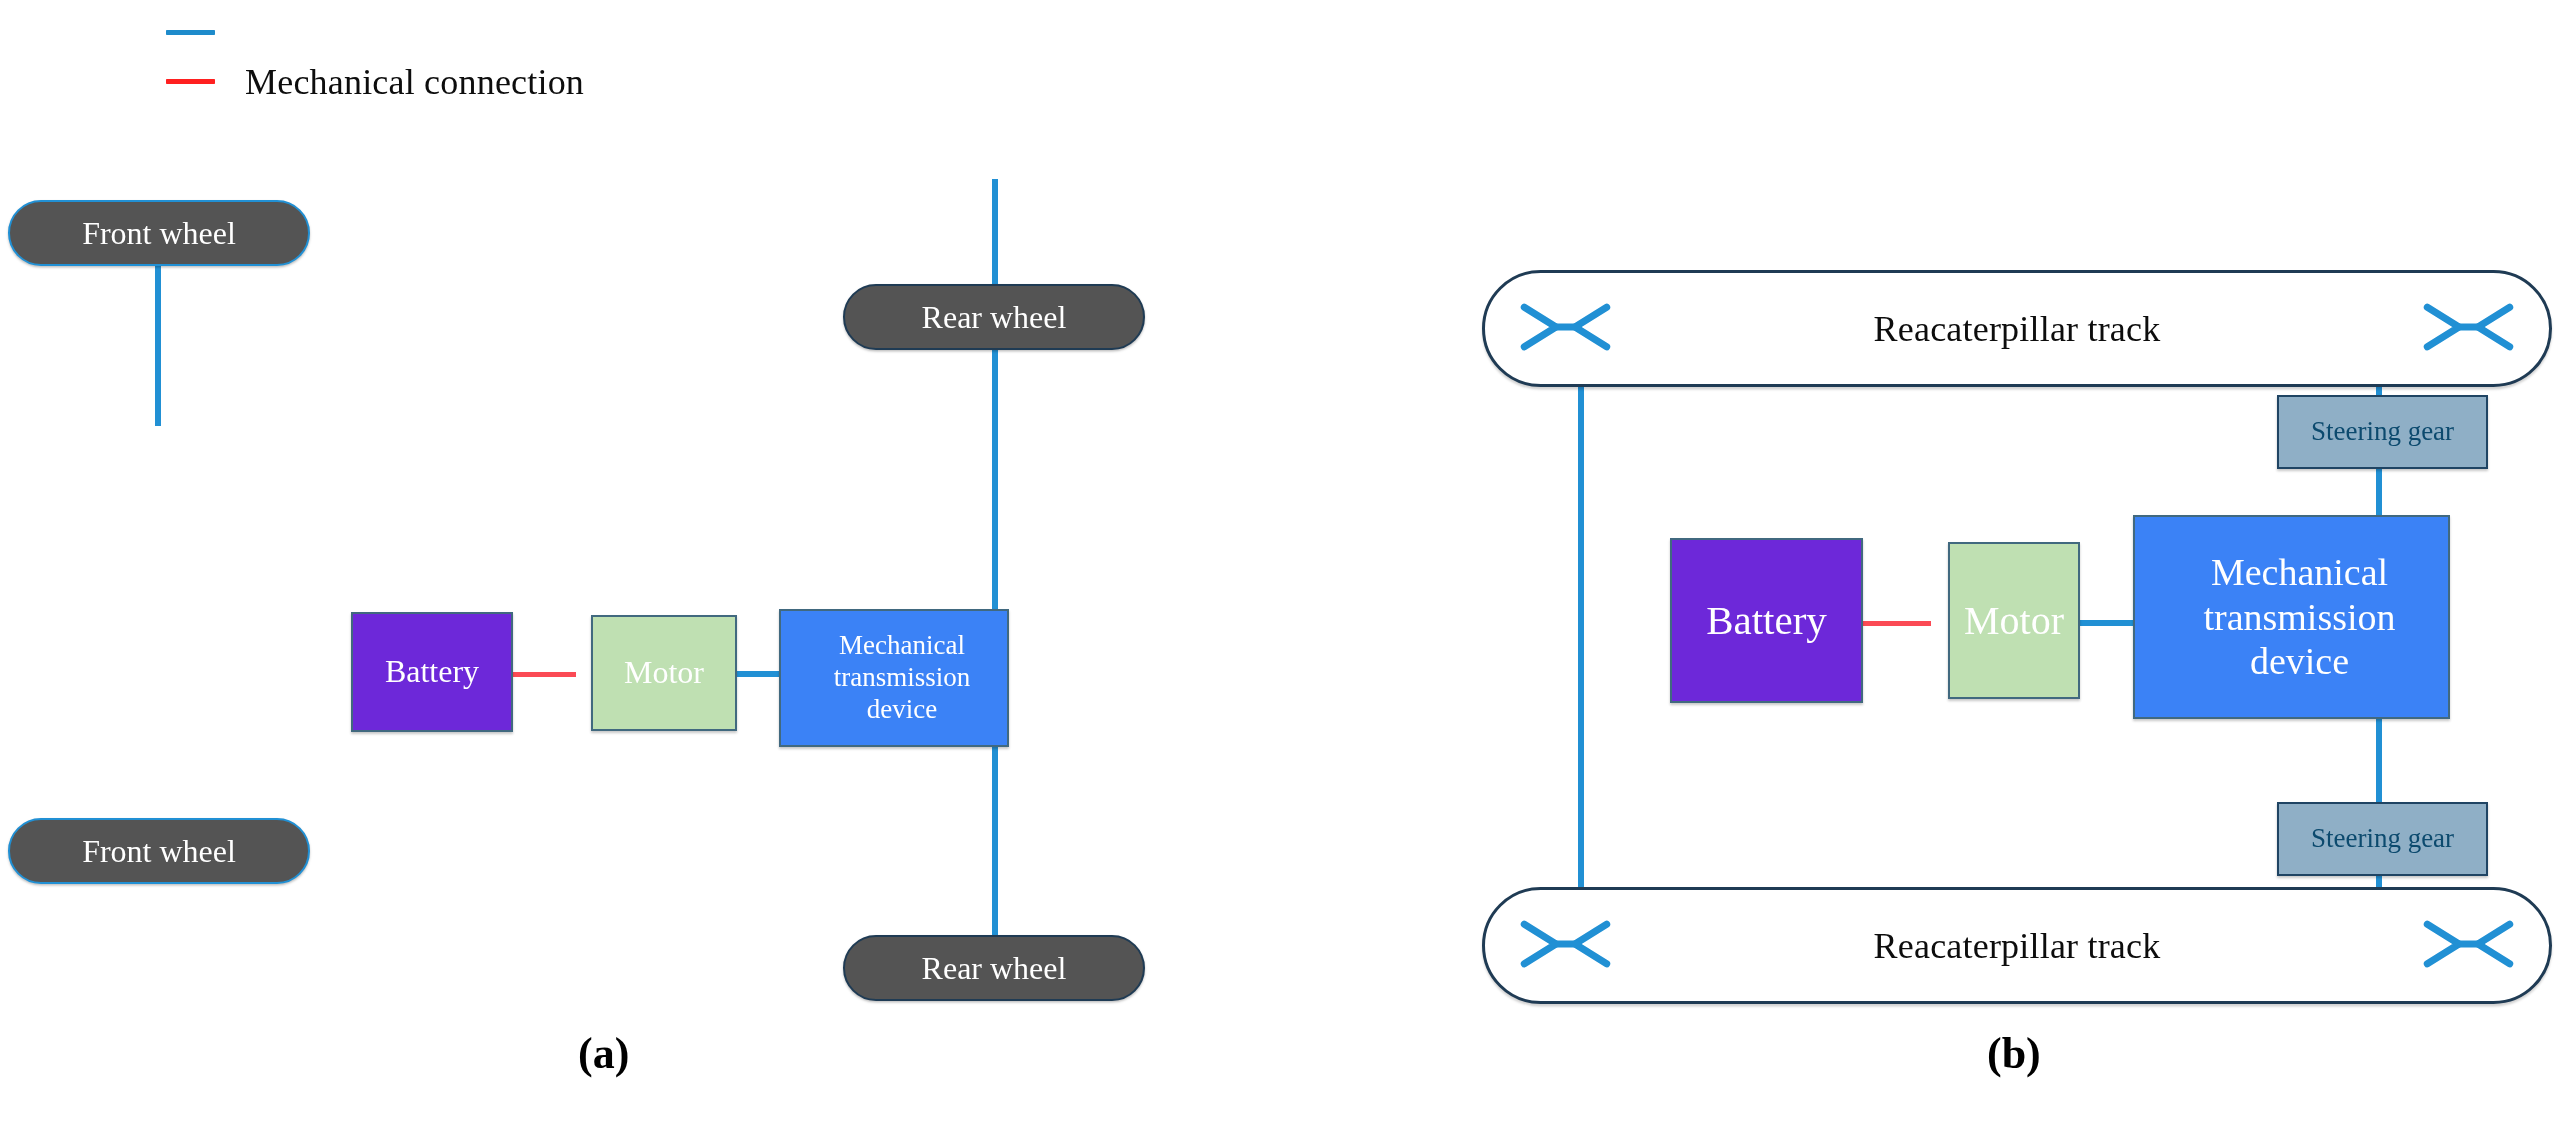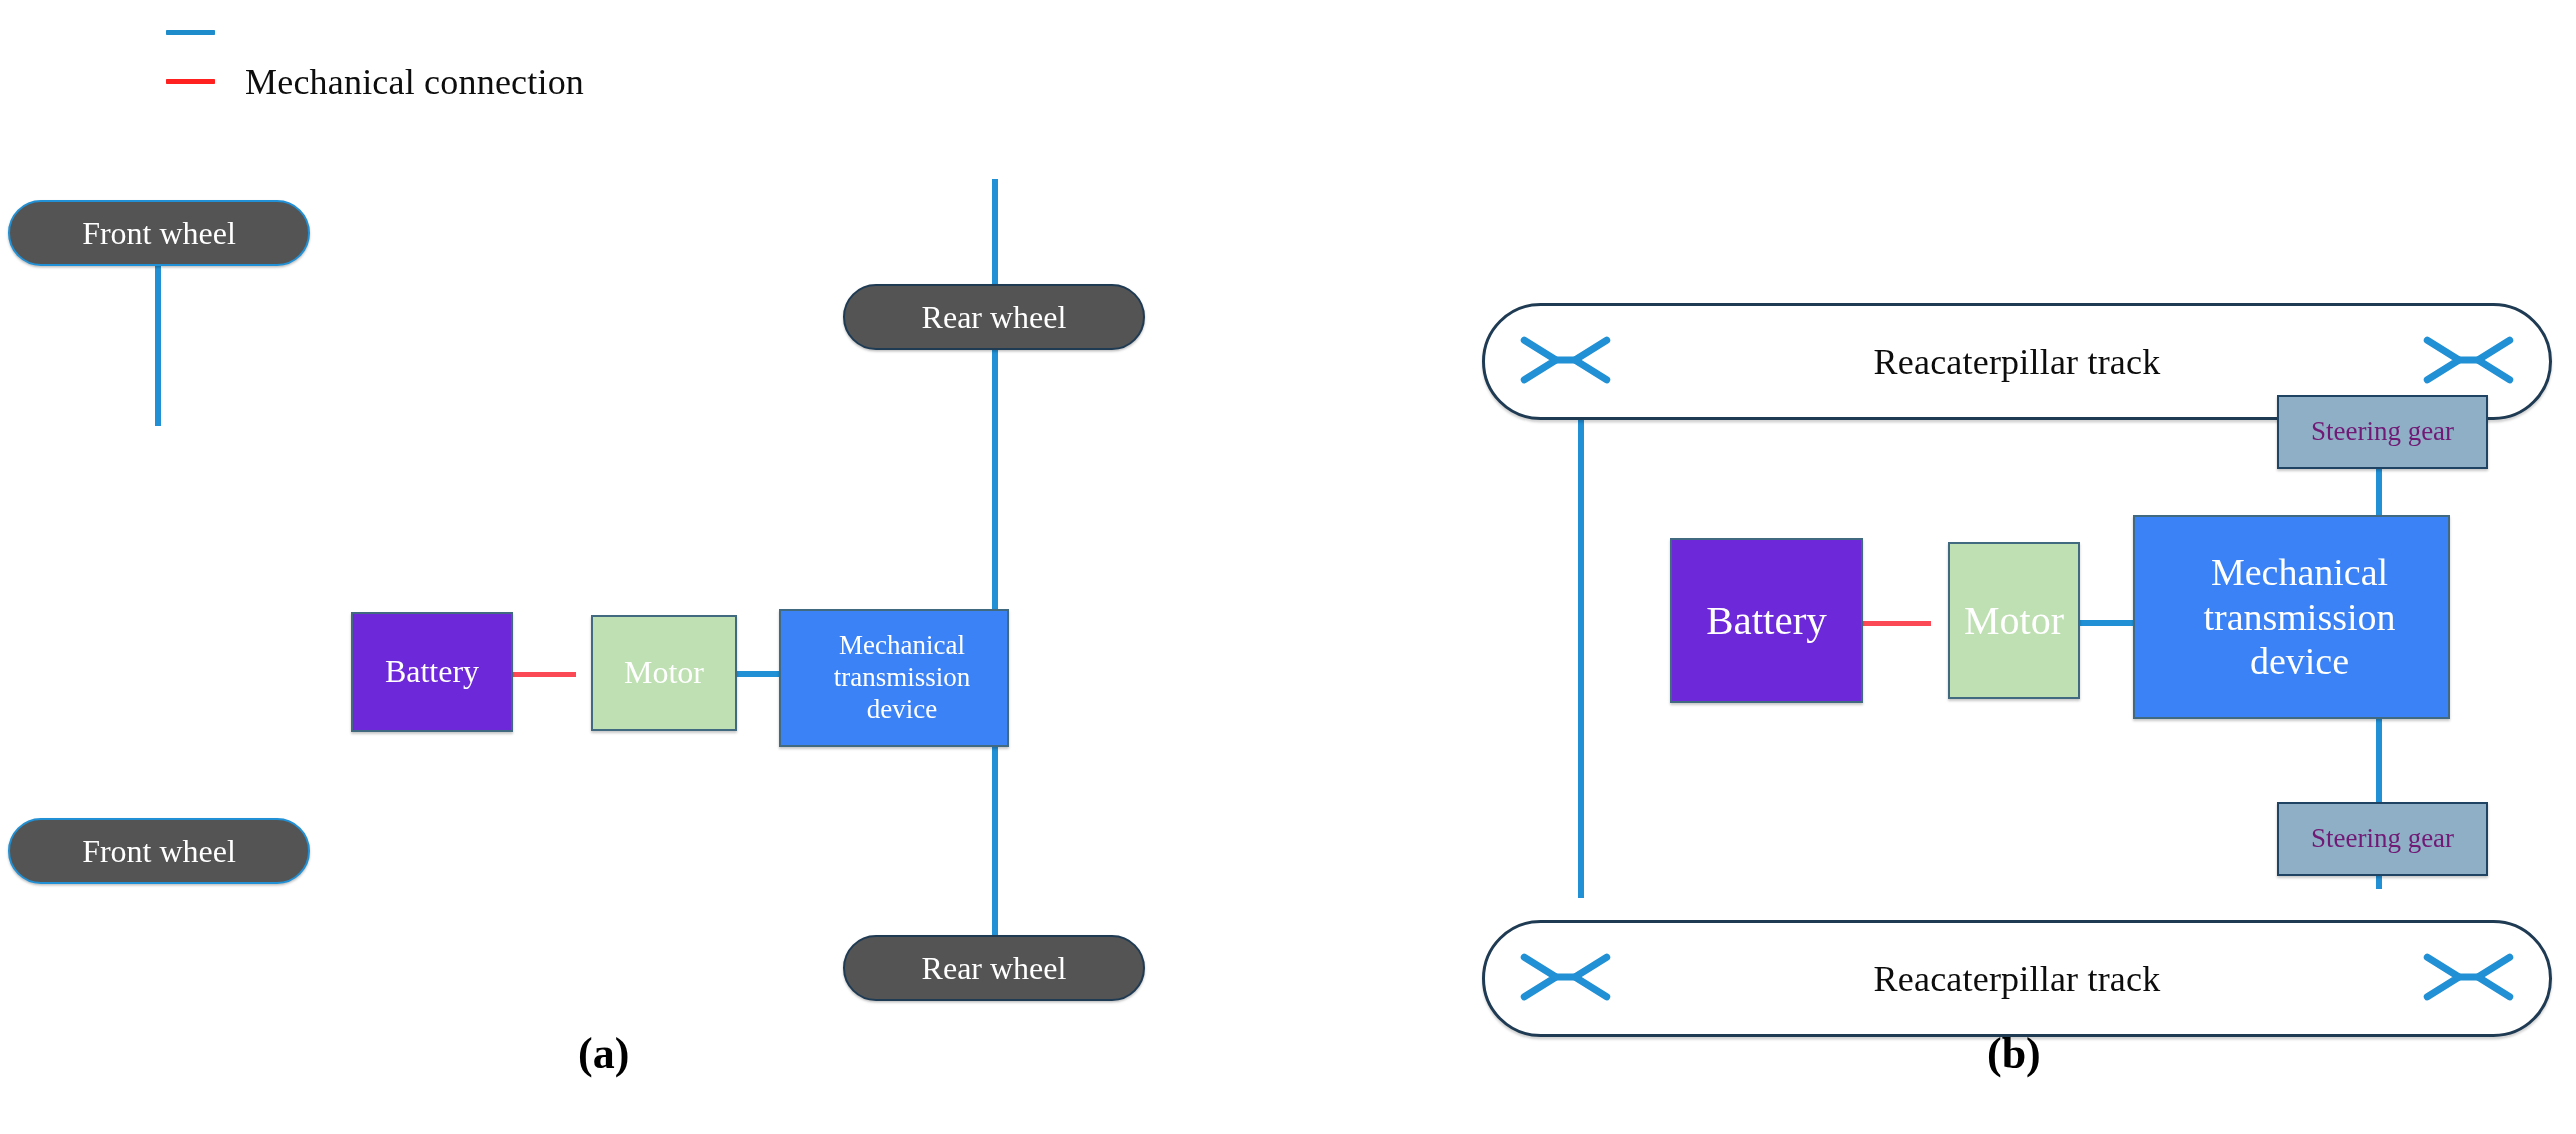--- a/index.html
+++ b/index.html
@@ -31,27 +31,27 @@
 
   
   .block{position:absolute;display:flex;align-items:center;
          justify-content:center;text-align:center;
          border:2.4px solid #41697F;box-sizing:border-box;
          box-shadow:0 1.6px 2.4px rgba(0,0,0,.22);}
   .block .txt{line-height:1.18;padding:0 4.8px;}
   .b-battery{background:#6d28d9;color:#ffffff;}
   .b-motor{background:#BFE0B2;color:#ffffff;margin-left:17px;}
   .b-mtd{background:#3b82f6;color:#ffffff;padding-left:16px;}
-  .b-steer{background:#8FAFC6;color:#701a75;border:2.4px solid #1F4463;}
+  .b-steer{background:#8FAFC6;color:#0c4a6e;border:2.4px solid #1F4463;}
 
   
   .track{position:absolute;background:#ffffff;border:3.2px solid #1F3B54;
          border-radius:792px;box-sizing:border-box;
          display:flex;align-items:center;justify-content:center;
-         box-shadow:0 2.4px 2.4px rgba(0,0,0,.18);margin-top:33px;}
+         box-shadow:0 2.4px 2.4px rgba(0,0,0,.18);}
   .track-label{font-size:36px;color:#0d0d0d;white-space:nowrap;letter-spacing:0.2px;}
   .sprocket{position:absolute;top:50%;transform:translateY(-50%);}
 
   
   .caption{position:absolute;font-size:44px;font-weight:bold;color:#000000;}
 </style>
 </head>
 <body>
 
 <div class="root">

